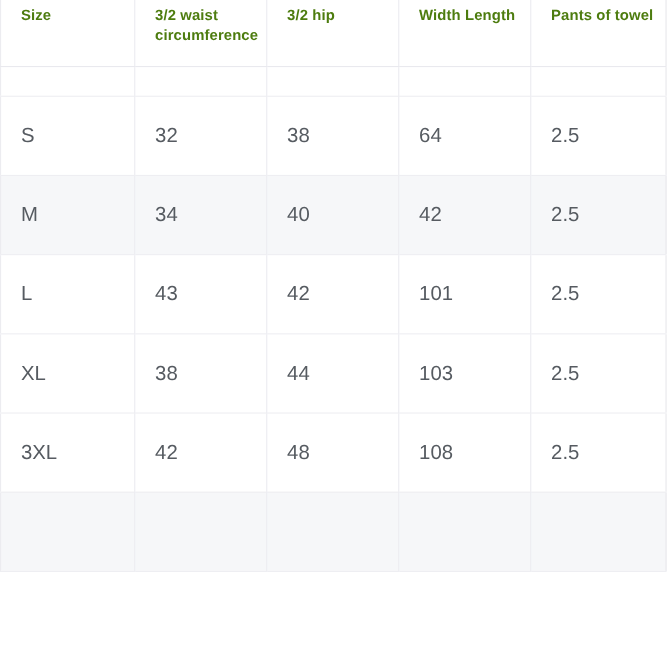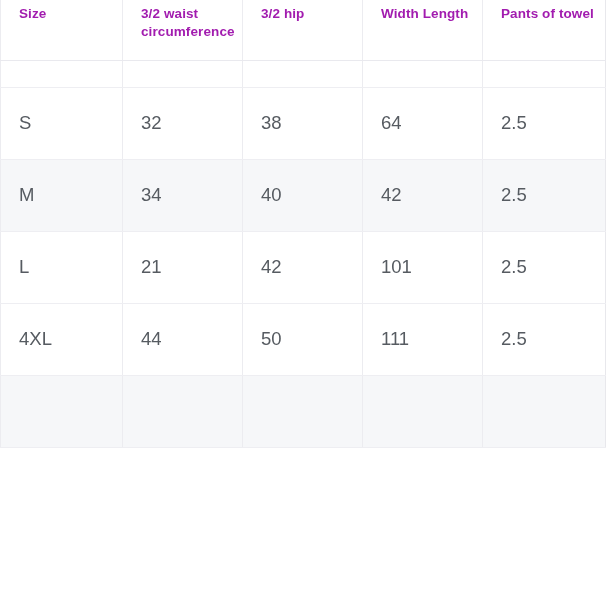--- a/index.html
+++ b/index.html
@@ -38,21 +38,21 @@
   table.size-chart col.c3 { width: 120px; }
   table.size-chart col.c4 { width: 123px; }
 
   thead th.head-cell {
     height: 60px;
     vertical-align: top;
     text-align: left;
     padding: 5px 10px 0 18px;
     border-right: 1px solid #ececf0;
     border-bottom: 1px solid #e9e9ee;
-    color: #a21caf;
+    color: #4d7c0f;
     font-weight: bold;
     font-size: 13.5px;
     line-height: 18px;
     letter-spacing: 0.1px;
     background: #ffffff;
     box-sizing: border-box;
   }
   thead th.head-cell:last-child { border-right: none; }
 
   tr.spacer-row td {
@@ -124,30 +124,37 @@
         </tr>
         <tr class="row-striped">
           <td class="data-cell">M</td>
           <td class="data-cell">34</td>
           <td class="data-cell">40</td>
           <td class="data-cell">42</td>
           <td class="data-cell">2.5</td>
         </tr>
         <tr class="row-plain">
           <td class="data-cell">L</td>
-          <td class="data-cell">21</td>
+          <td class="data-cell">43</td>
           <td class="data-cell">42</td>
           <td class="data-cell">101</td>
           <td class="data-cell">2.5</td>
         </tr>
         <tr class="row-plain">
-          <td class="data-cell">4XL</td>
+          <td class="data-cell">XL</td>
+          <td class="data-cell">38</td>
           <td class="data-cell">44</td>
-          <td class="data-cell">50</td>
-          <td class="data-cell">111</td>
+          <td class="data-cell">103</td>
+          <td class="data-cell">2.5</td>
+        </tr>
+        <tr class="row-plain">
+          <td class="data-cell">3XL</td>
+          <td class="data-cell">42</td>
+          <td class="data-cell">48</td>
+          <td class="data-cell">108</td>
           <td class="data-cell">2.5</td>
         </tr>
         <tr class="row-striped">
           <td class="data-cell"></td>
           <td class="data-cell"></td>
           <td class="data-cell"></td>
           <td class="data-cell"></td>
           <td class="data-cell"></td>
         </tr>
       </tbody>

